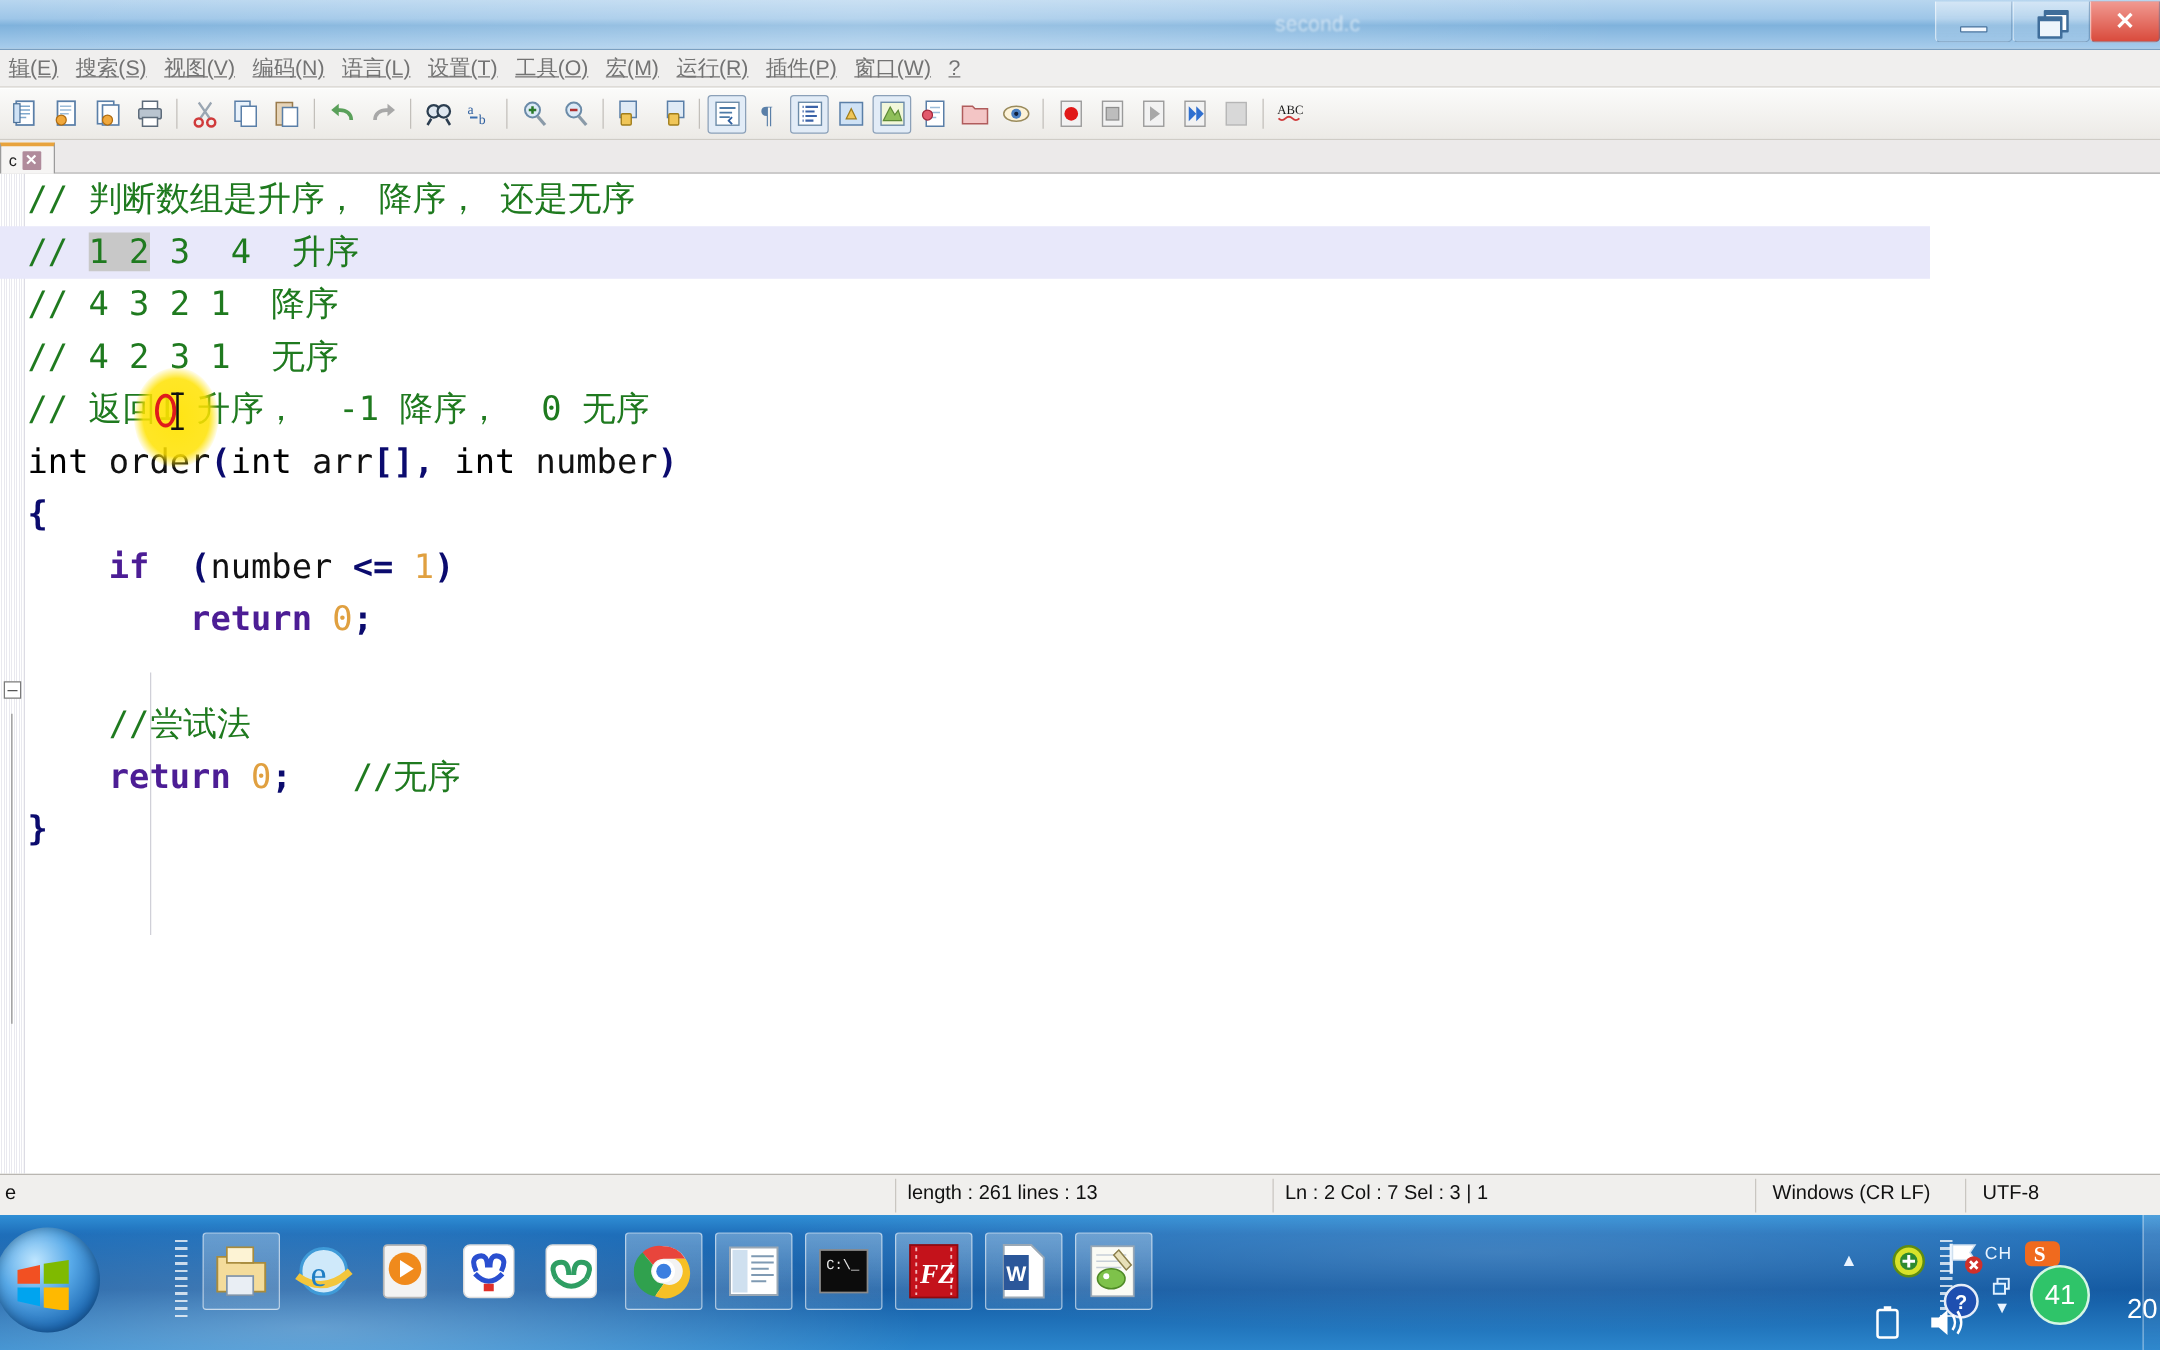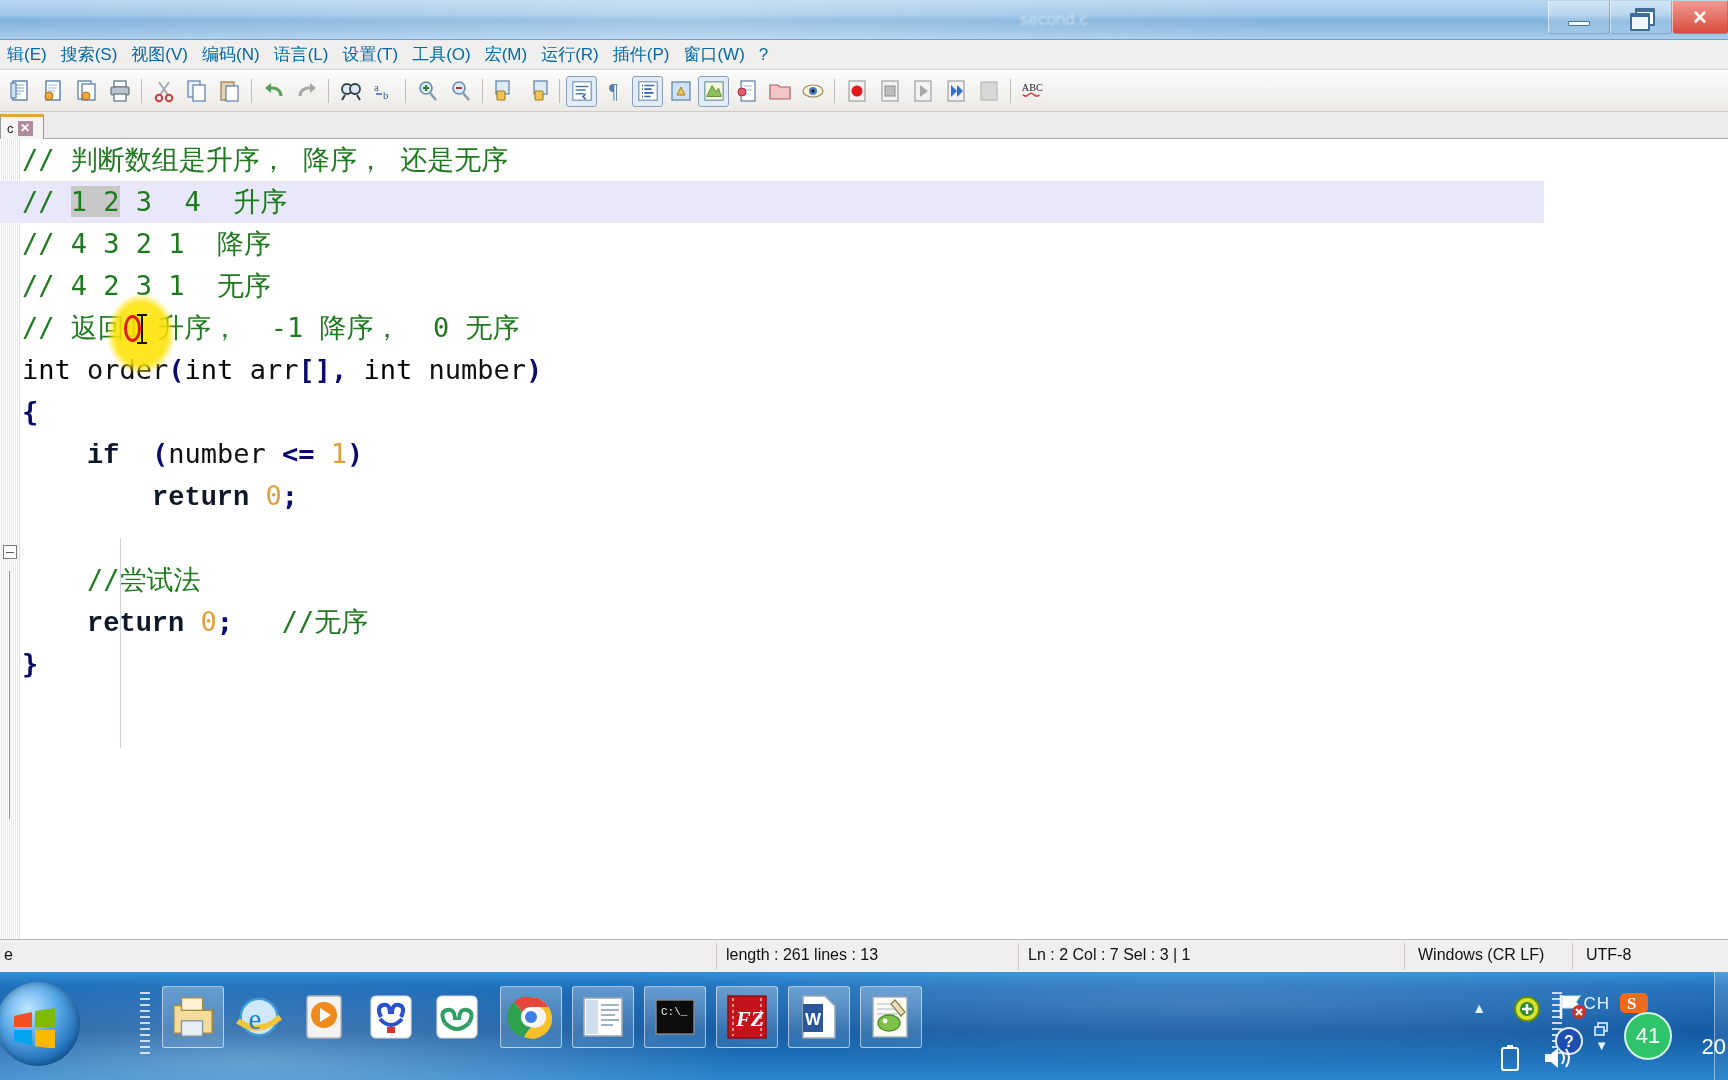--- a/index.html
+++ b/index.html
@@ -54,21 +54,21 @@
   .wcbtn.close{ width:56px; background:linear-gradient(180deg,#f19a92,#d94b3c); }
   .ic-close{ color:#fff; font-size:19px; line-height:19px; font-weight:bold; }
 
   
   .menubar{
     position:absolute; left:0; top:40px; width:1728px; height:30px;
     background:#f0efee; border-bottom:1px solid #d8d5d0;
     display:flex; align-items:center;
   }
   .menuitem{
-    font-size:17px; color:#0369a1; padding:3px 7px; white-space:nowrap;
+    font-size:17px; color:#737373; padding:3px 7px; white-space:nowrap;text-decoration:underline;
   }
 
   
   .toolbar{
     position:absolute; left:0; top:71px; width:1728px; height:41px;
     background:linear-gradient(180deg,#fbfbfa,#eceae6);
     border-bottom:1px solid #cfccc6;
     display:flex; align-items:center; padding-left:4px;
   }
   .tb{ width:31px; height:31px; margin:0 1px; position:relative;
@@ -120,21 +120,21 @@
     font-family:"DejaVu Sans Mono","Liberation Mono",monospace;
     font-size:27px; line-height:42px; white-space:pre;
   }
   .cline{ position:relative; height:42px; padding-left:2px; }
   .cline.current{ background:#e8e8fa; }
   .cline.current:before{
     content:""; position:absolute; left:-20px; top:0; width:20px; height:100%;
     background:#e8e8fa;
   }
   .cm { color:#1f7a1f; }          
-  .kw { color:#0f172a; font-weight:bold;font-family:Liberation Mono, monospace; }  
+  .kw { color:#4c1d95; font-weight:bold; }  
   .ty { color:#000000; }          
   .num{ color:#e0a040; }          
   .op { color:#0b0b6e; font-weight:bold; }  
   .pl { color:#111; }             
   .sel{ background:#c8c8c8; }     
 
   .indentguide{
     position:absolute; width:1px; background:#d0d0d8;
   }
 
@@ -189,21 +189,21 @@
     position:absolute; width:10px; height:62px; top:20px;
     background:repeating-linear-gradient(180deg, rgba(255,255,255,.75) 0 2px, rgba(255,255,255,0) 2px 6px);
   }
   .tbicon{
     position:absolute; top:14px; width:62px; height:62px;
     border:1px solid rgba(255,255,255,.55);
     background:linear-gradient(180deg, rgba(255,255,255,.30), rgba(255,255,255,.08));
     border-radius:3px; display:flex; align-items:center; justify-content:center;
   }
   .tbicon.plain{ border-color:transparent; background:transparent; }
-  .traytxt{ position:absolute; color:#eaf4ff; font-size:17px; }
+  .traytxt{ position:absolute; color:#eaf4ff; font-size:14px; }
   .clock{ position:absolute; right:2px; top:62px; color:#fff; font-size:22px; white-space:nowrap;}
   .showdesk{
     position:absolute; right:0; top:0; width:14px; height:108px;
     border-left:1px solid rgba(255,255,255,.45);
     background:linear-gradient(180deg, rgba(255,255,255,.15), rgba(255,255,255,.02));
   }
 </style>
 </head>
 <body>
 

